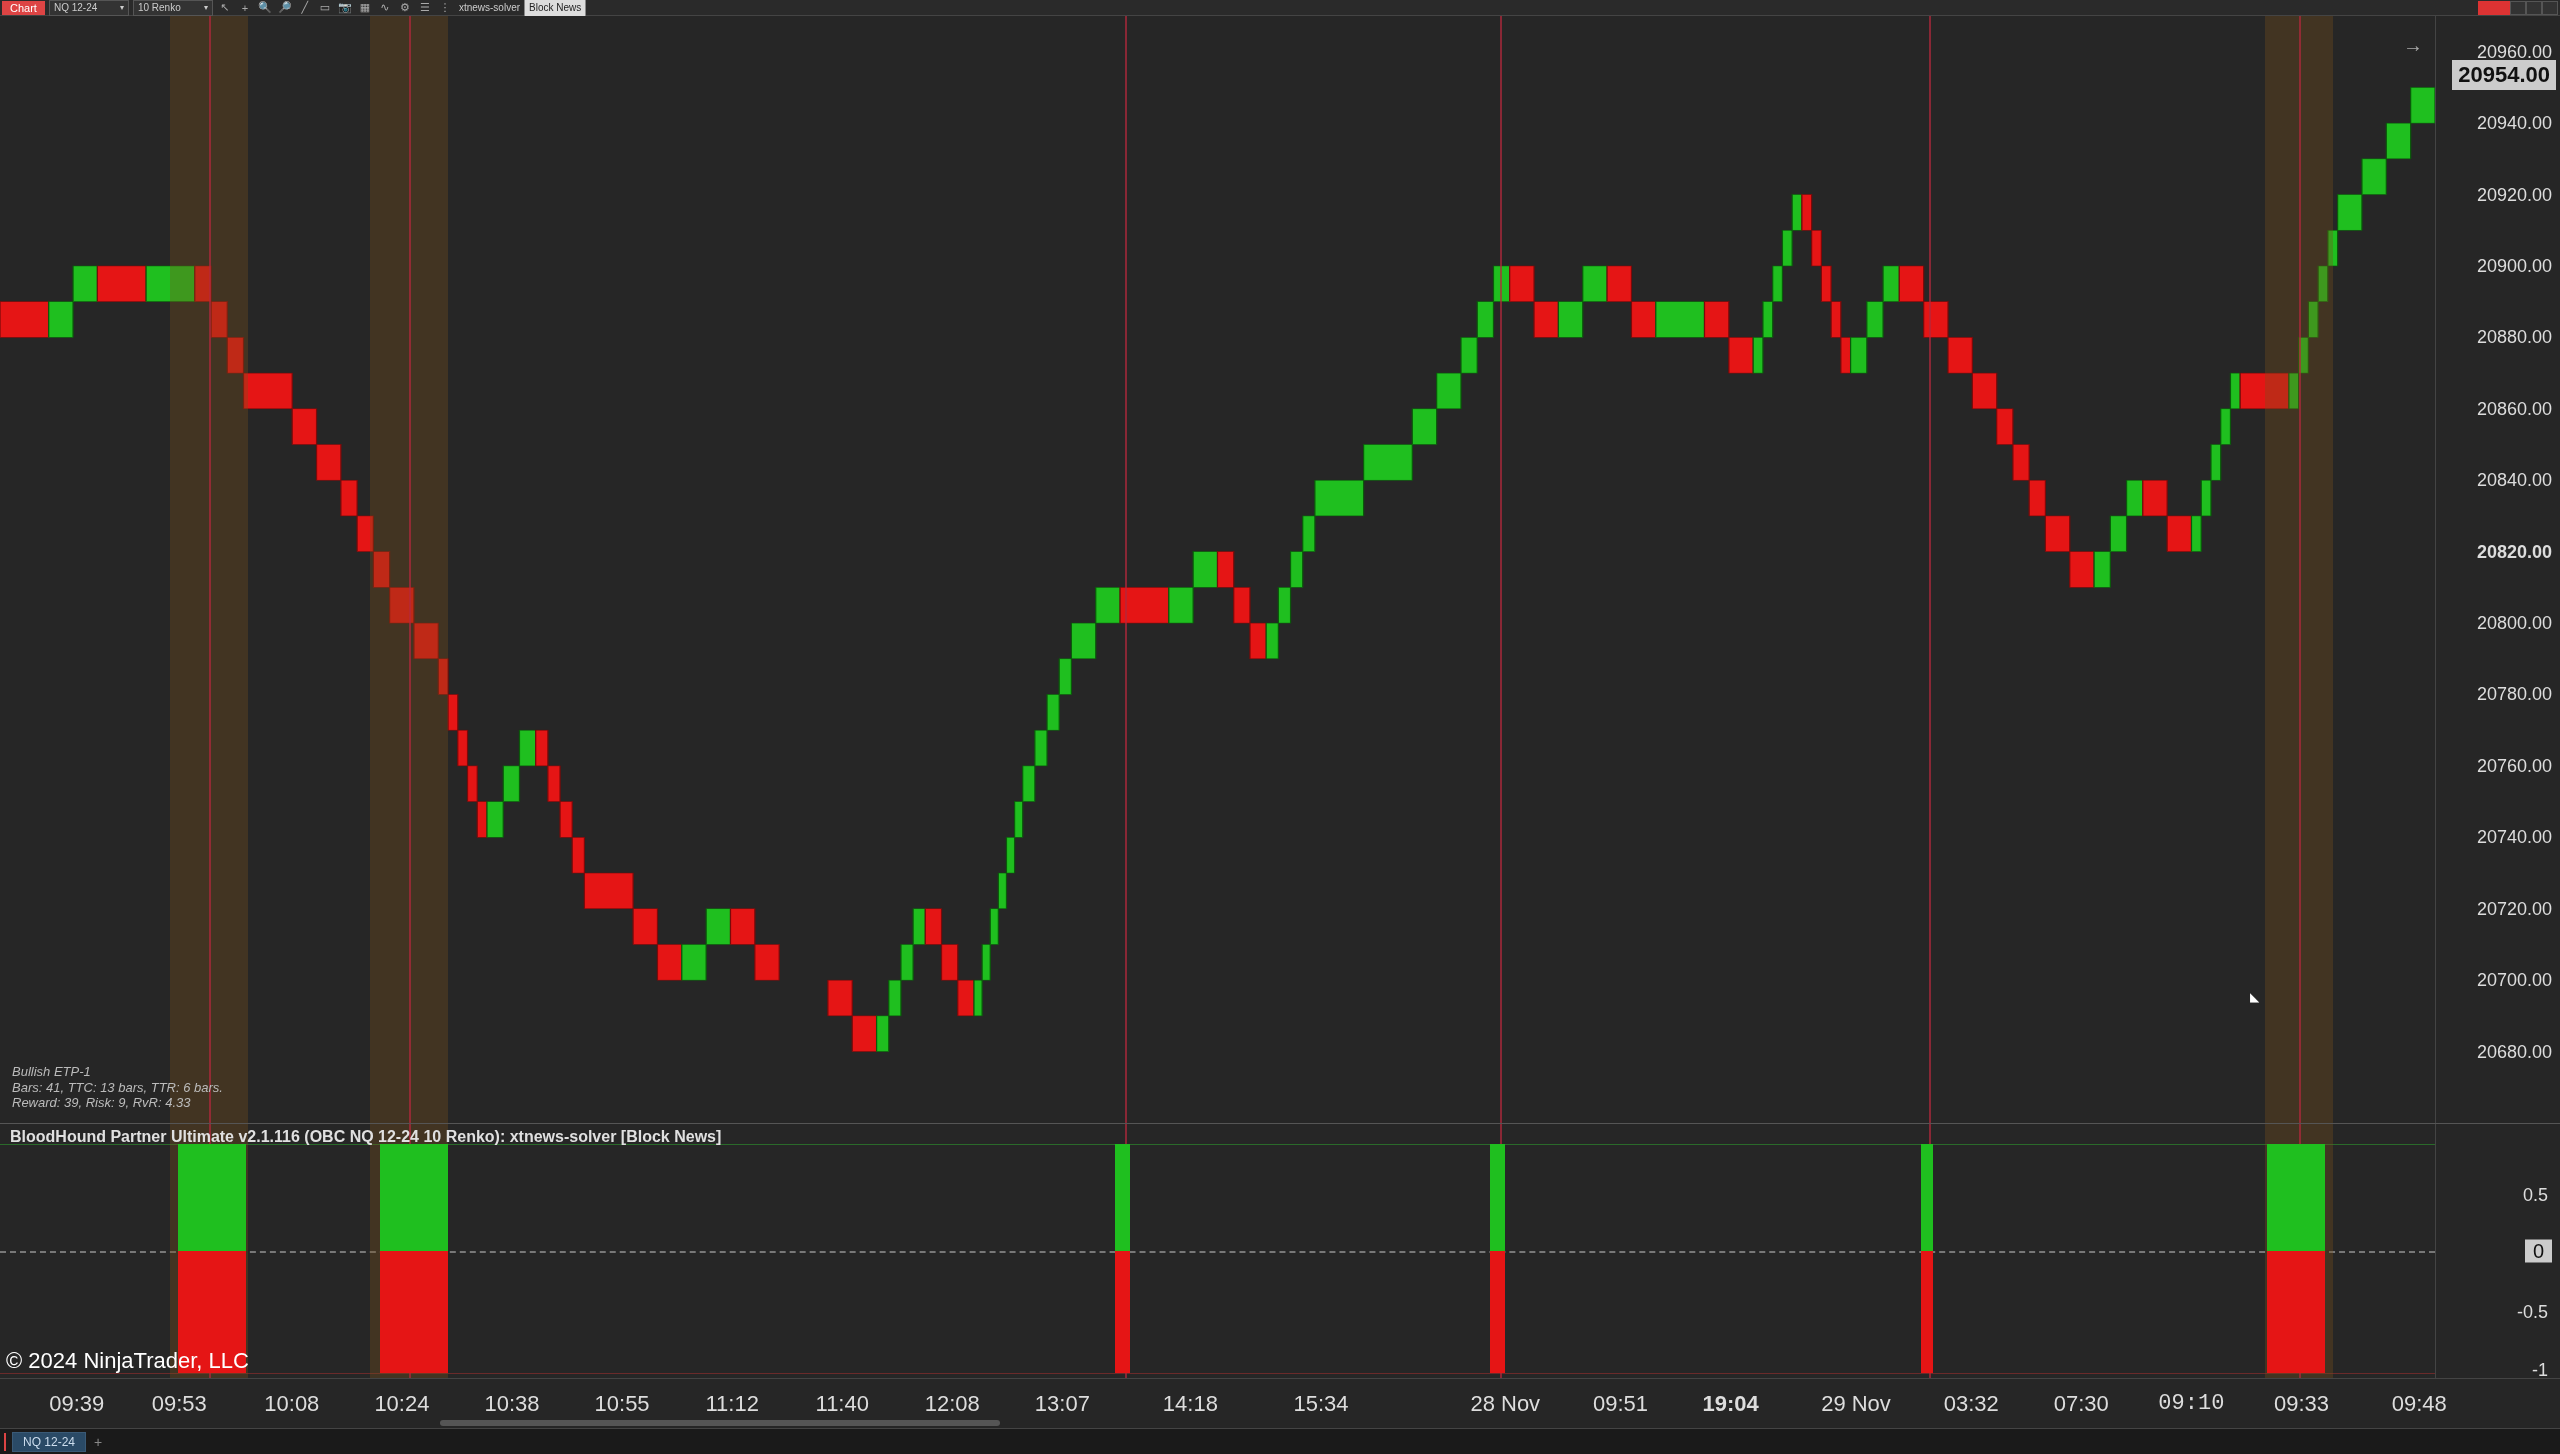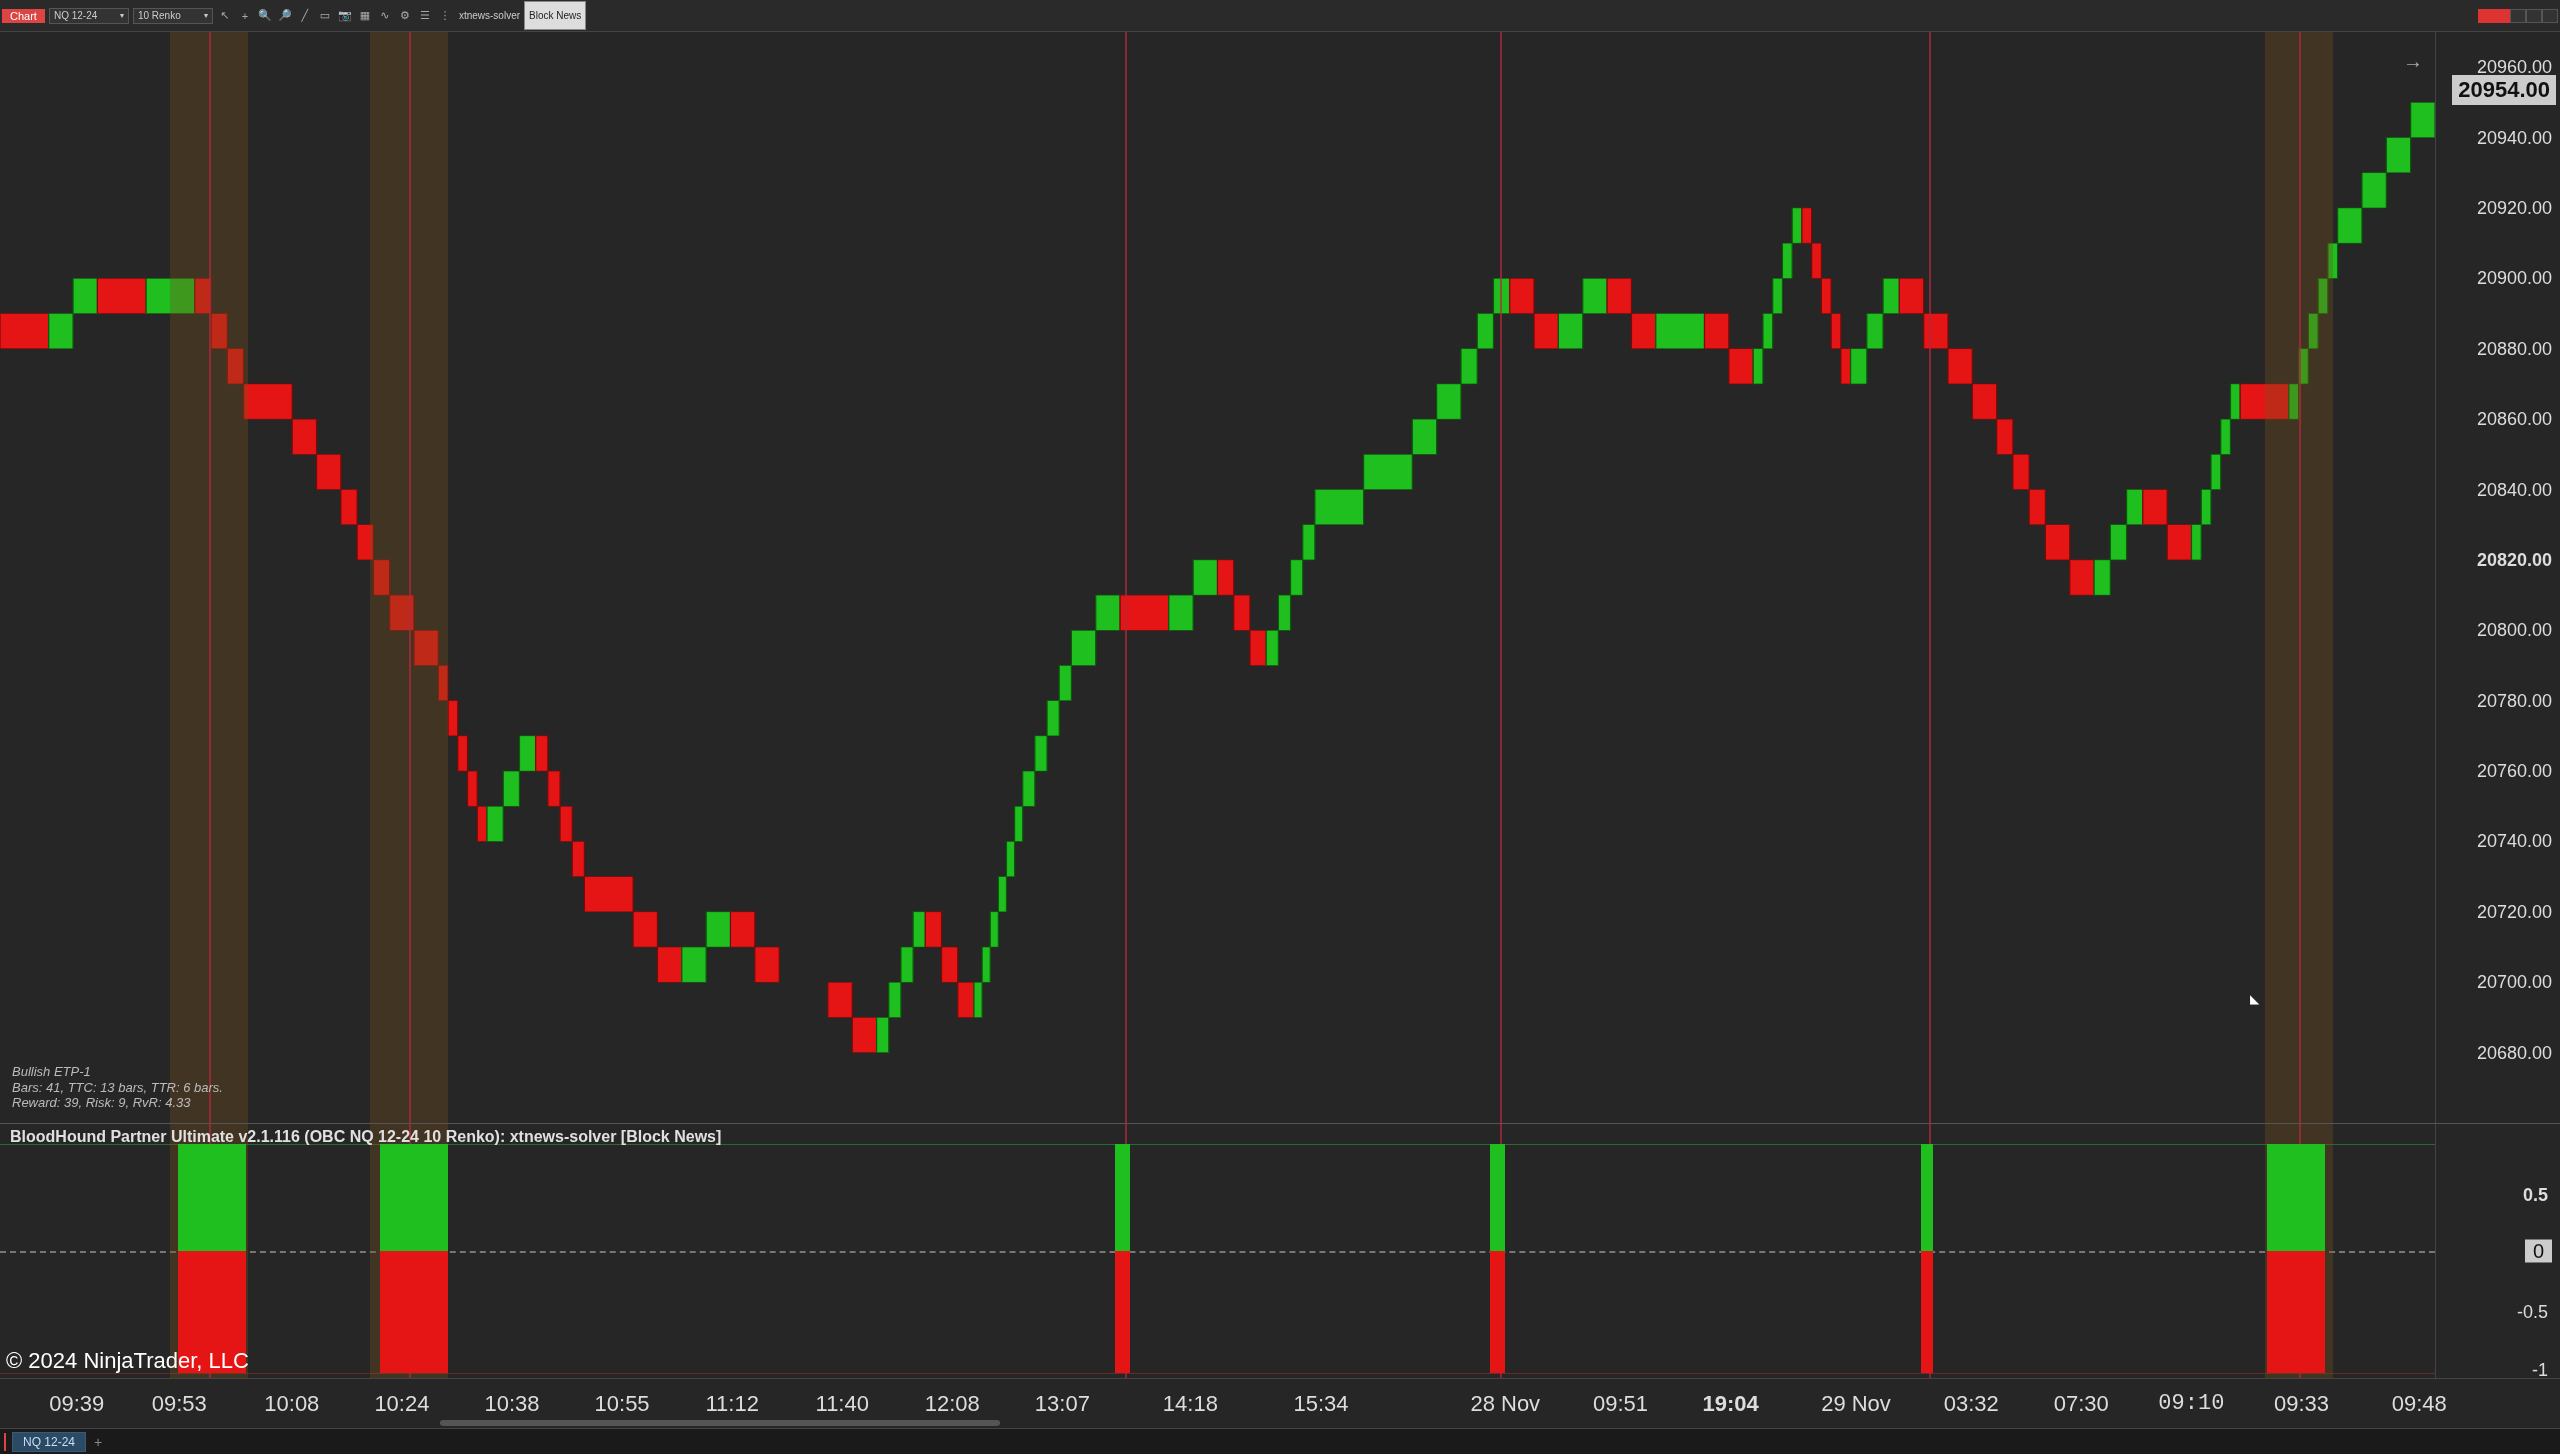--- a/index.html
+++ b/index.html
@@ -1,18 +1,18 @@
 <!DOCTYPE html>
 <html><head>
 <meta charset="utf-8">
 <style>
   * { margin: 0; padding: 0; box-sizing: border-box; }
   html, body { width: 2560px; height: 1454px; background: #000; font-family: Arial, sans-serif; overflow: hidden; }
   .app { width: 100%; height: 100%; display: flex; flex-direction: column; background: #1a1a1a; color: #ccc; }
-  .toolbar { height: 32px; background: #2a2a2a; display: flex; align-items: center; gap: 4px; padding: 0 2px; font-size: 11px; border-bottom: 1px solid #444; }
+  .toolbar { height: 16px; background: #2a2a2a; display: flex; align-items: center; gap: 4px; padding: 0 2px; font-size: 11px; border-bottom: 1px solid #444; }
   .toolbar .chart-btn { background: #d44; color: #fff; padding: 1px 8px; font-size: 11px; }
   .toolbar .sel { background: #333; border: 1px solid #555; color: #ccc; padding: 0 4px; height: 16px; font-size: 10px; min-width: 80px; display: inline-flex; align-items: center; justify-content: space-between; }
   .toolbar .sel::after { content: '▾'; font-size: 8px; margin-left: 4px; }
   .toolbar .ico { width: 16px; height: 16px; display: inline-flex; align-items: center; justify-content: center; color: #aaa; font-size: 11px; cursor: pointer; }
   .toolbar .solver-label { font-size: 10px; color: #ccc; margin-left: 2px; }
   .toolbar .block-news { background: #ddd; color: #222; font-size: 10px; padding: 8px 4px; border: 1px solid #888; }
   .win-controls { margin-left: auto; display: flex; gap: 0; }
   .win-controls span { width: 16px; height: 14px; display: inline-block; }
   .wc-red { background: #d33; }
   .wc-dark { background: #333; border: 1px solid #555; }
@@ -279,21 +279,21 @@
           <div class="ind-bar" style="left: 45.8%; width: 0.6%; top: 50%; height: 48%; background: rgb(229, 21, 21);"></div>
           <div class="ind-bar" style="left: 61.2%; width: 0.6%; bottom: 50%; height: 42%; background: rgb(31, 191, 31);"></div>
           <div class="ind-bar" style="left: 61.2%; width: 0.6%; top: 50%; height: 48%; background: rgb(229, 21, 21);"></div>
           <div class="ind-bar" style="left: 78.9%; width: 0.5%; bottom: 50%; height: 42%; background: rgb(31, 191, 31);"></div>
           <div class="ind-bar" style="left: 78.9%; width: 0.5%; top: 50%; height: 48%; background: rgb(229, 21, 21);"></div>
           <div class="ind-bar" style="left: 93.1%; width: 2.4%; bottom: 50%; height: 42%; background: rgb(31, 191, 31);"></div>
           <div class="ind-bar" style="left: 93.1%; width: 2.4%; top: 50%; height: 48%; background: rgb(229, 21, 21);"></div>
         </div>
       <div class="ind-y-axis" id="ind-y-axis">
         <div class="ind-y-zero">0</div>
-      <div class="ind-y-tick" style="top: 28%; font-weight: bold;">0.5</div>
+      <div class="ind-y-tick" style="top: 28%;">0.5</div>
           <div class="ind-y-tick" style="top: 74%;">-0.5</div>
           <div class="ind-y-tick" style="top: 97%;">-1</div>
         </div>
     </div>
 
     <div class="time-axis" id="time-axis">
       <div class="h-scroll"></div>
     <div class="time-tick" style="left: 3%;">09:39</div>
         <div class="time-tick" style="left: 7%;">09:53</div>
         <div class="time-tick" style="left: 11.4%;">10:08</div>

